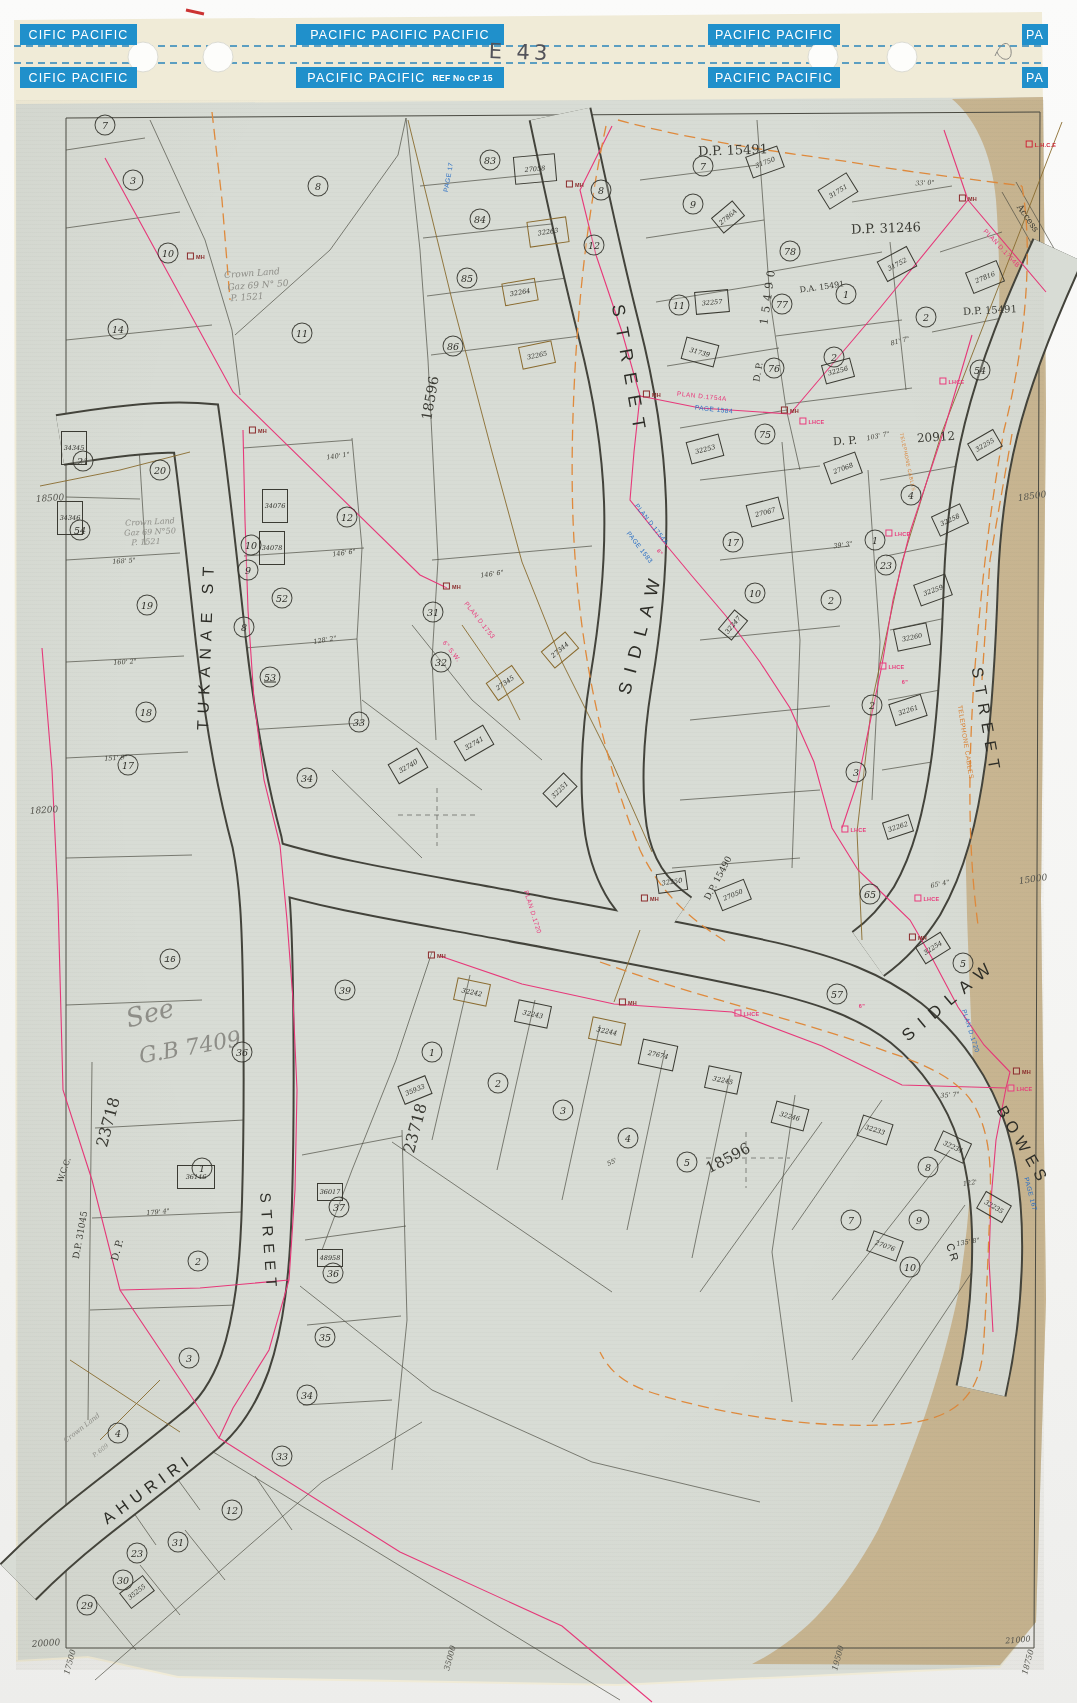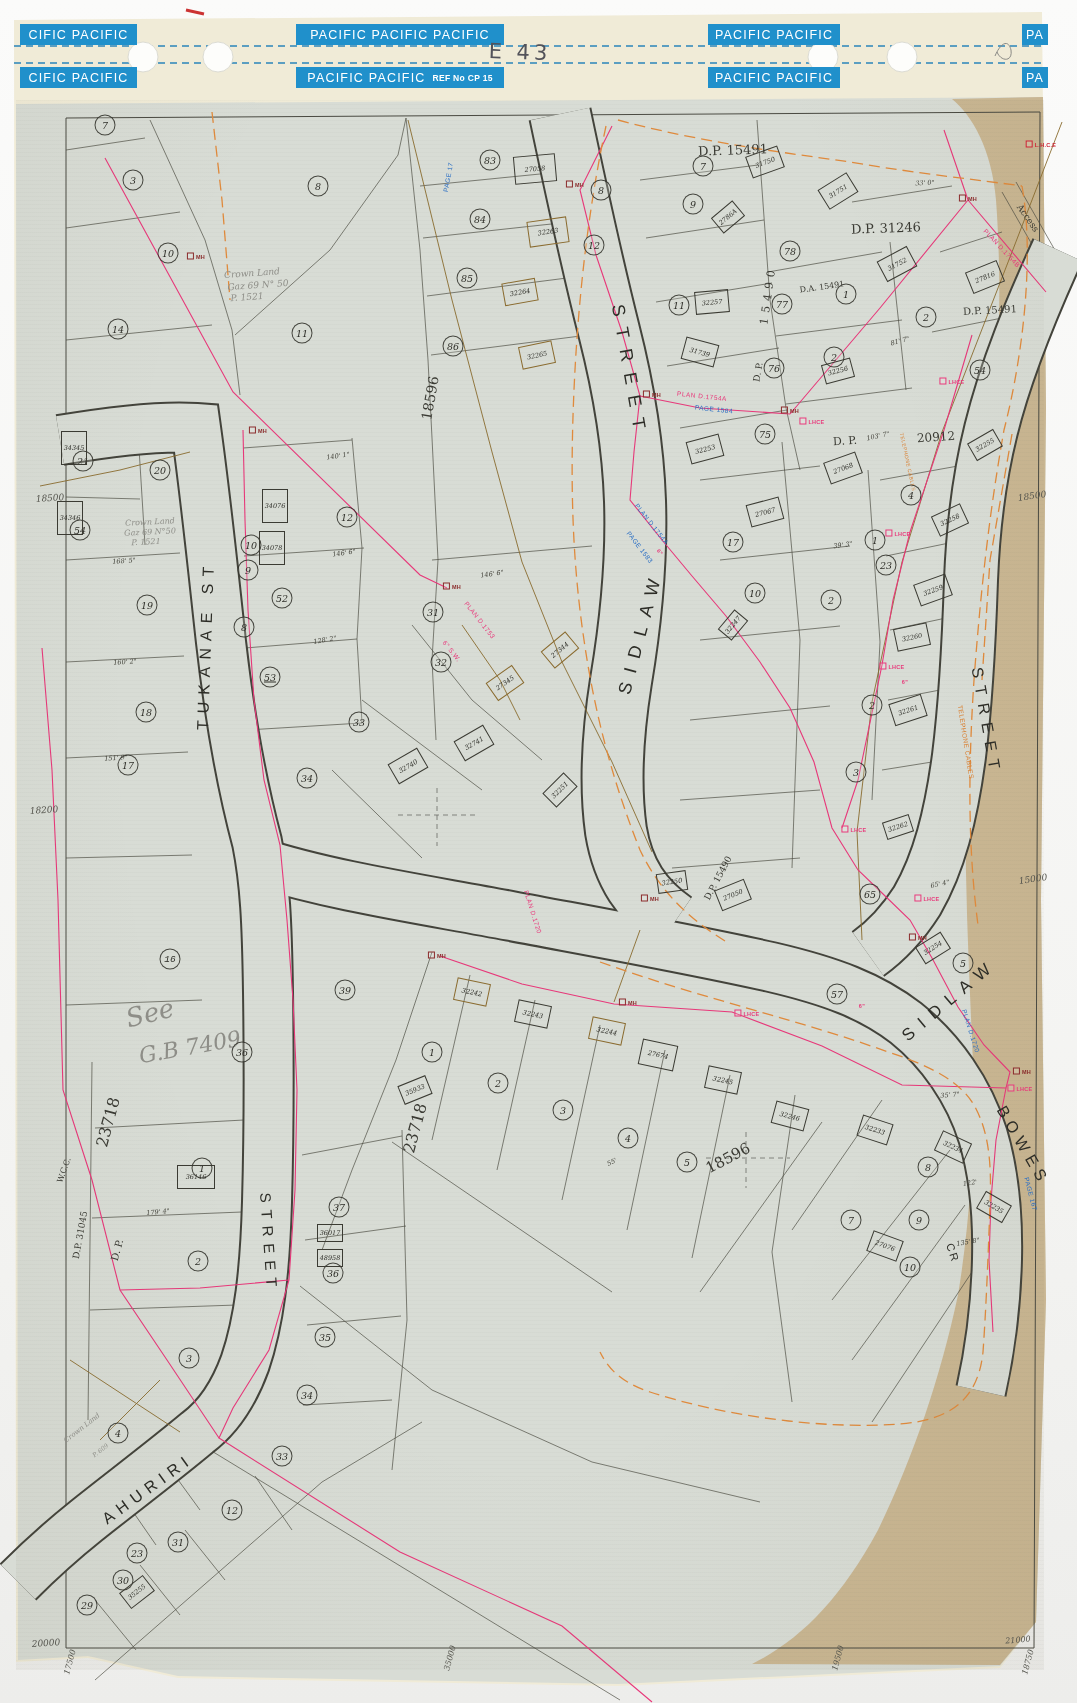--- a/index.html
+++ b/index.html
@@ -359,21 +359,21 @@
         <div class="bld" style="left: 533px; top: 1014px; transform: translate(-50%, -50%) rotate(12deg);">32243</div>
         <div class="bld" style="left: 607px; top: 1031px; transform: translate(-50%, -50%) rotate(12deg); border-color: rgb(138, 107, 47);">32244</div>
         <div class="bld" style="left: 658px; top: 1055px; transform: translate(-50%, -50%) rotate(12deg); width: 34px; height: 24px;">27674</div>
         <div class="bld" style="left: 723px; top: 1080px; transform: translate(-50%, -50%) rotate(12deg);">32245</div>
         <div class="bld" style="left: 790px; top: 1116px; transform: translate(-50%, -50%) rotate(15deg);">32246</div>
         <div class="bld" style="left: 875px; top: 1130px; transform: translate(-50%, -50%) rotate(18deg); width: 30px; height: 20px;">32233</div>
         <div class="bld" style="left: 953px; top: 1147px; transform: translate(-50%, -50%) rotate(25deg); width: 30px; height: 20px;">32234</div>
         <div class="bld" style="left: 994px; top: 1207px; transform: translate(-50%, -50%) rotate(30deg); width: 28px; height: 18px;">32235</div>
         <div class="bld" style="left: 885px; top: 1246px; transform: translate(-50%, -50%) rotate(20deg); width: 30px; height: 20px;">27076</div>
         <div class="bld" style="left: 196px; top: 1177px; transform: translate(-50%, -50%); width: 36px; height: 22px;">36146</div>
-        <div class="bld" style="left: 330px; top: 1192px; transform: translate(-50%, -50%); width: 24px; height: 16px; margin-top: 41px;">36017</div>
+        <div class="bld" style="left: 330px; top: 1192px; transform: translate(-50%, -50%); width: 24px; height: 16px;">36017</div>
         <div class="bld" style="left: 330px; top: 1258px; transform: translate(-50%, -50%); width: 24px; height: 16px;">48958</div>
         <div class="bld" style="left: 415px; top: 1090px; transform: translate(-50%, -50%) rotate(-22deg); width: 28px; height: 18px;">35933</div>
         <div class="bld" style="left: 137px; top: 1592px; transform: translate(-50%, -50%) rotate(-38deg); width: 28px; height: 18px;">35255</div>
       </div>
     <div>
 
     <div class="mark" style="left: 258px; top: 430px; transform: translate(-50%, -50%); color: rgb(138, 43, 43);">
           <span class="bx"></span>
           <span>MH</span>
         </div>

